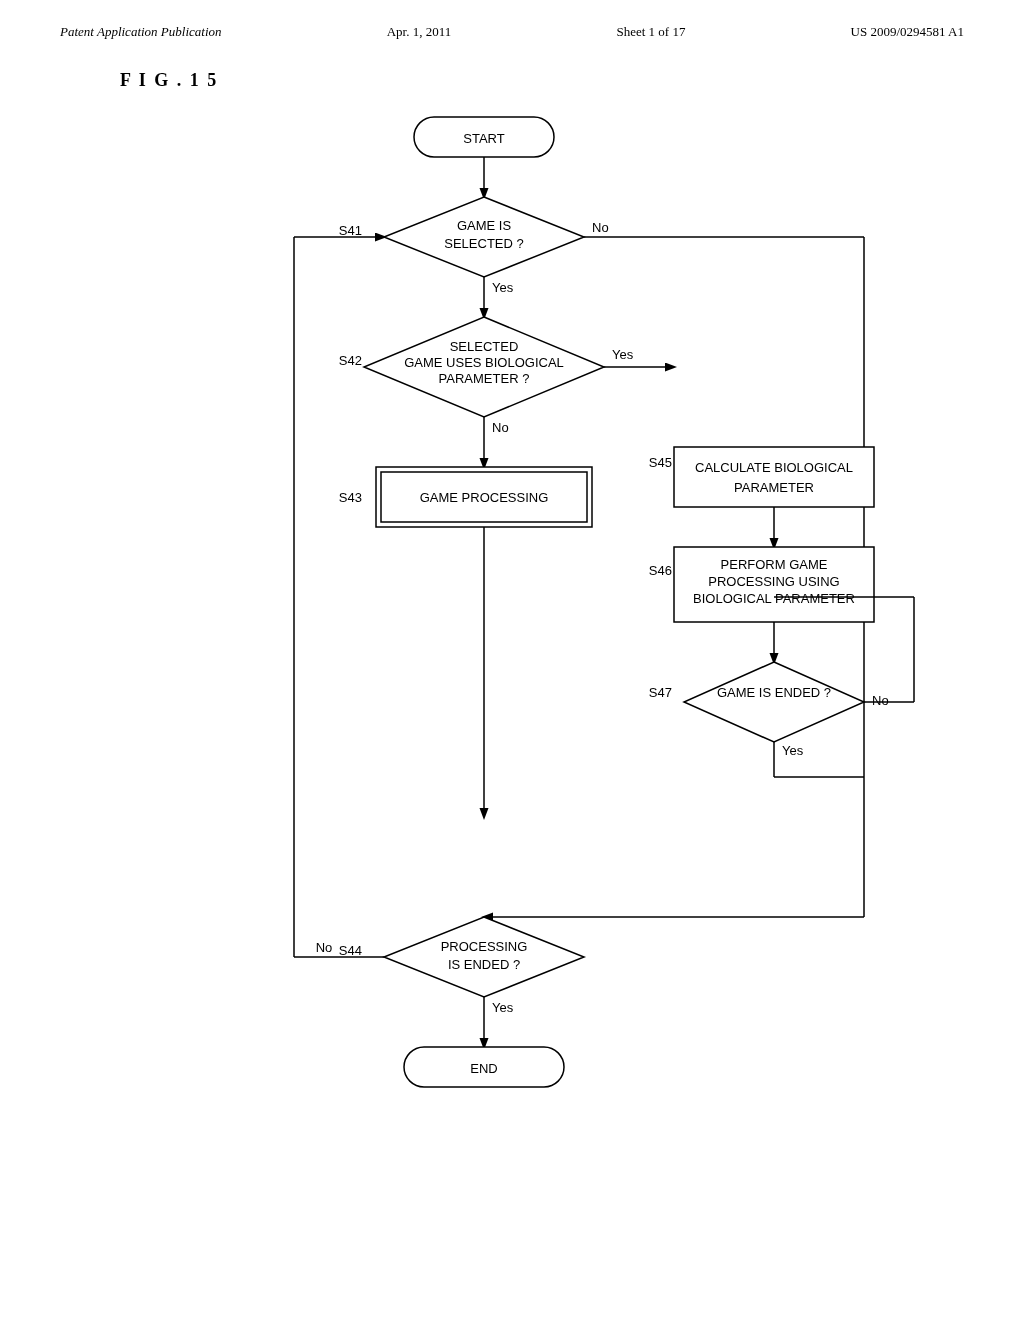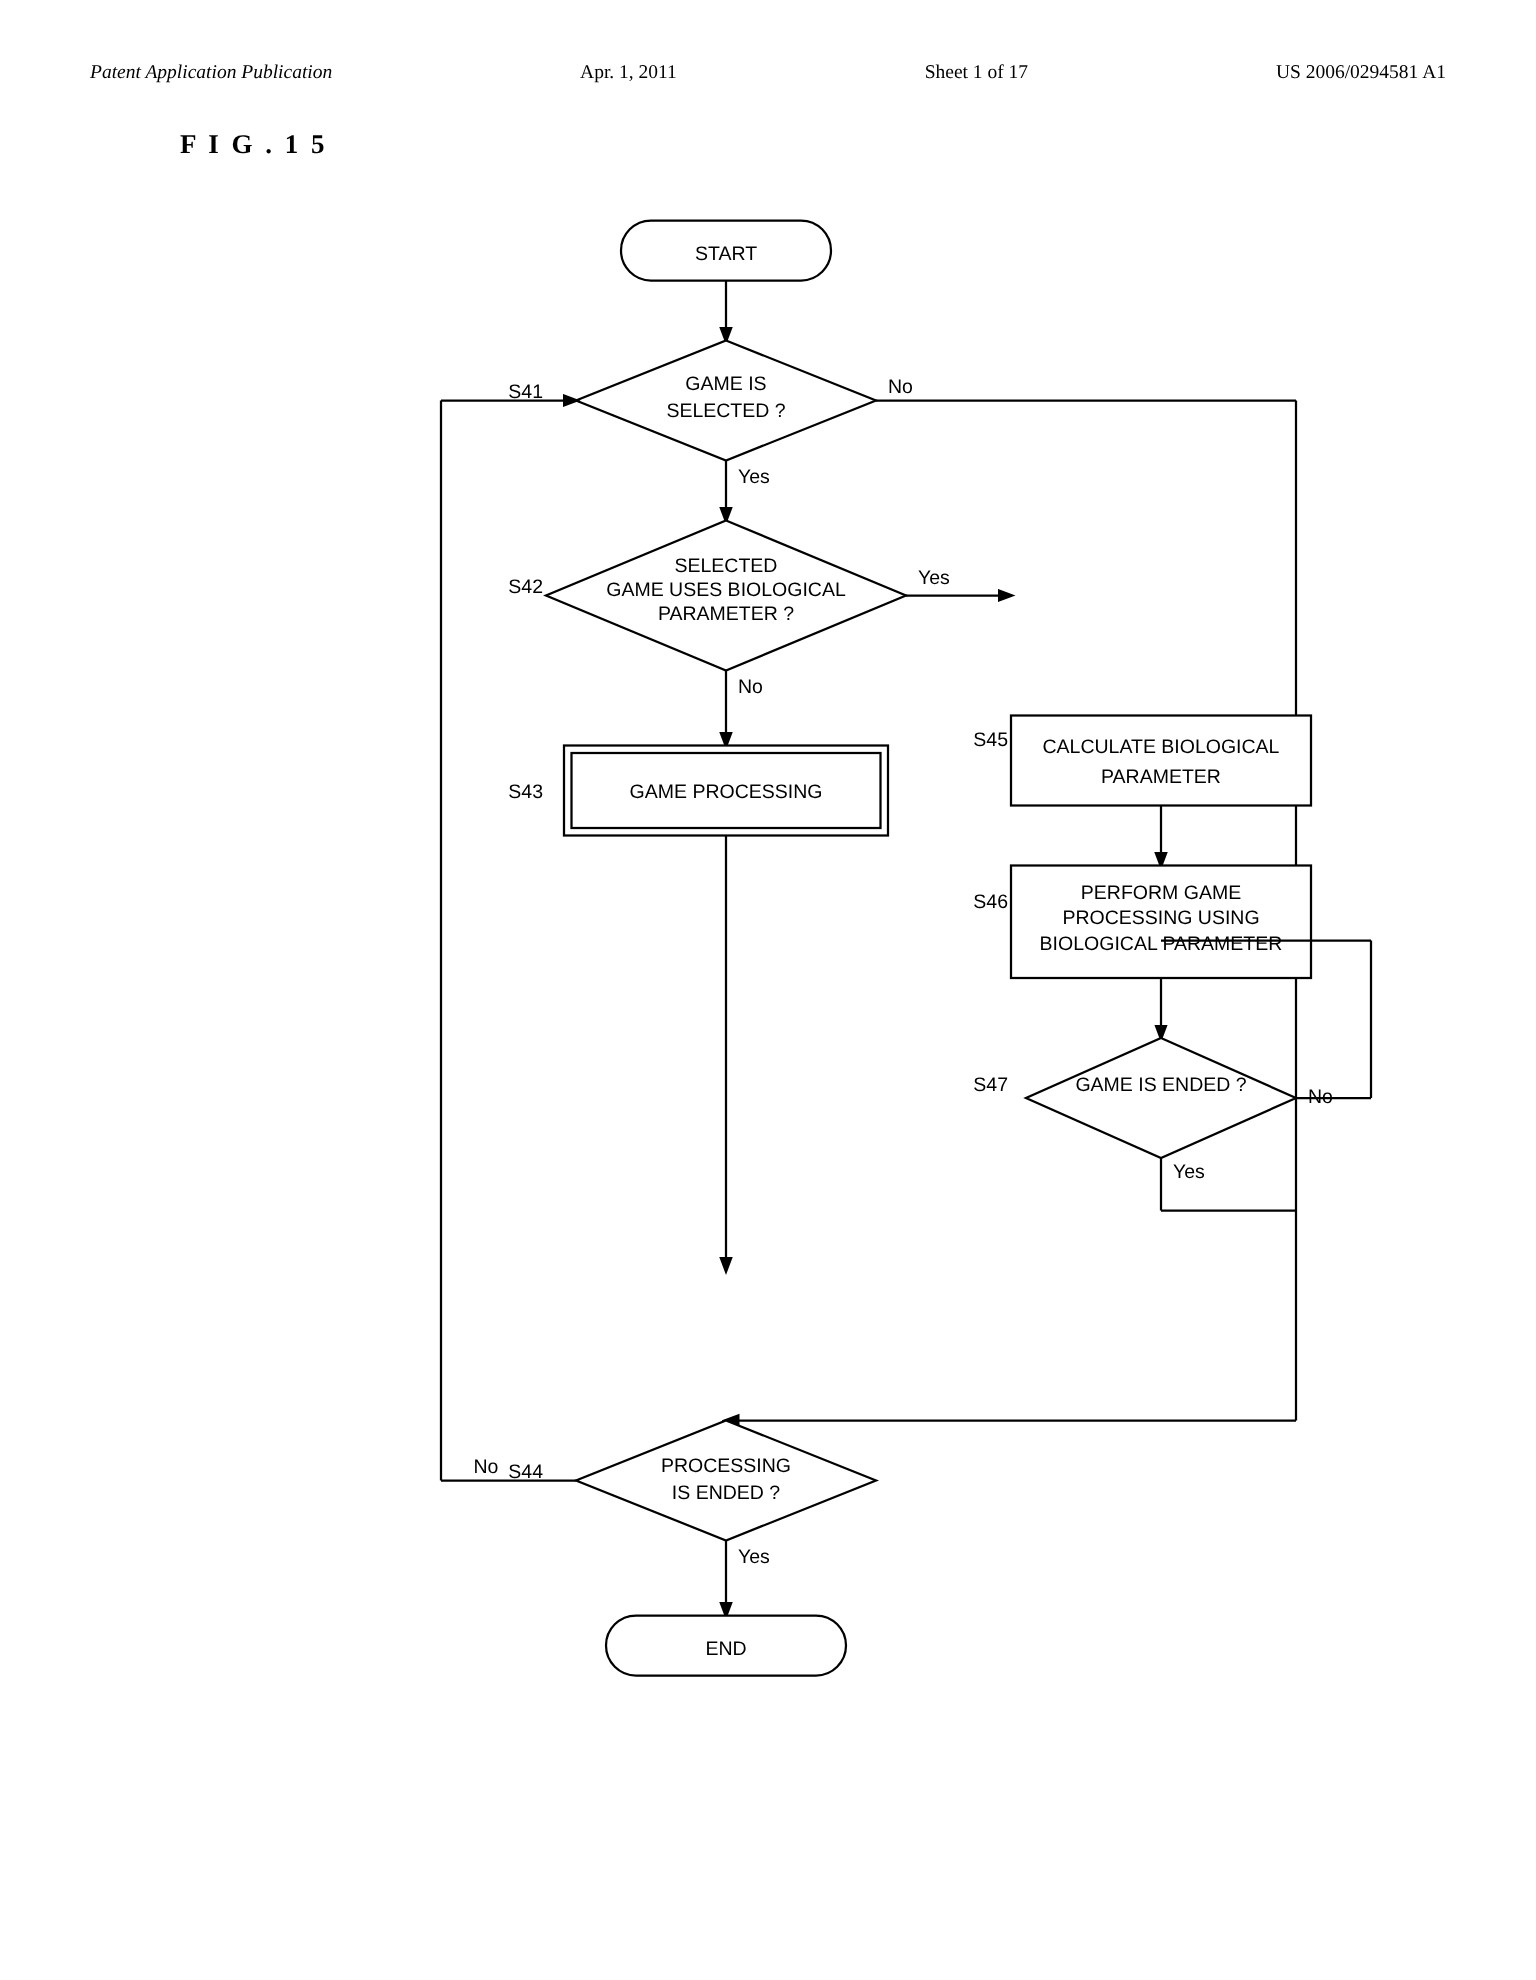--- a/index.html
+++ b/index.html
@@ -9,21 +9,21 @@
       background: #fff;
       font-family: 'Times New Roman', Times, serif;
       position: relative;
       overflow: hidden;
     }
 
     .page {
       width: 1024px;
       height: 1320px;
       position: relative;
-      padding: 40px 60px;
+      padding: 24px 60px;
     }
 
     .header {
       display: flex;
       justify-content: space-between;
       align-items: center;
       margin-bottom: 30px;
       font-size: 13px;
     }
 
@@ -36,21 +36,21 @@
       font-size: 13px;
     }
 
     .header-right {
       font-size: 13px;
     }
 
     .figure-label {
       font-size: 18px;
       font-weight: bold;
-      margin-bottom: 20px;
+      margin-bottom: 6px;
       margin-left: 60px;
       letter-spacing: 2px;
     }
 
     .diagram-container {
       display: flex;
       justify-content: flex-end;
       align-items: flex-start;
       width: 100%;
       height: 1100px;
@@ -62,21 +62,21 @@
     }
   </style>
 </head>
 <body>
 
 <div class="page">
   <div class="header">
     <span class="header-left">Patent Application Publication</span>
     <span class="header-center">Apr. 1, 2011</span>
     <span class="header-center">Sheet 1 of 17</span>
-    <span class="header-right">US 2006/0294581 A1</span>
+    <span class="header-right">US 2009/0294581 A1</span>
   </div>
 
   <div class="figure-label">F I G .  1 5</div>
 
   <div class="diagram-container">
     <svg width="780" height="1060" viewBox="0 0 780 1060" xmlns="http://www.w3.org/2000/svg">
 
       <defs>
         <style>
           text { font-family: Arial, sans-serif; font-size: 13px; }

